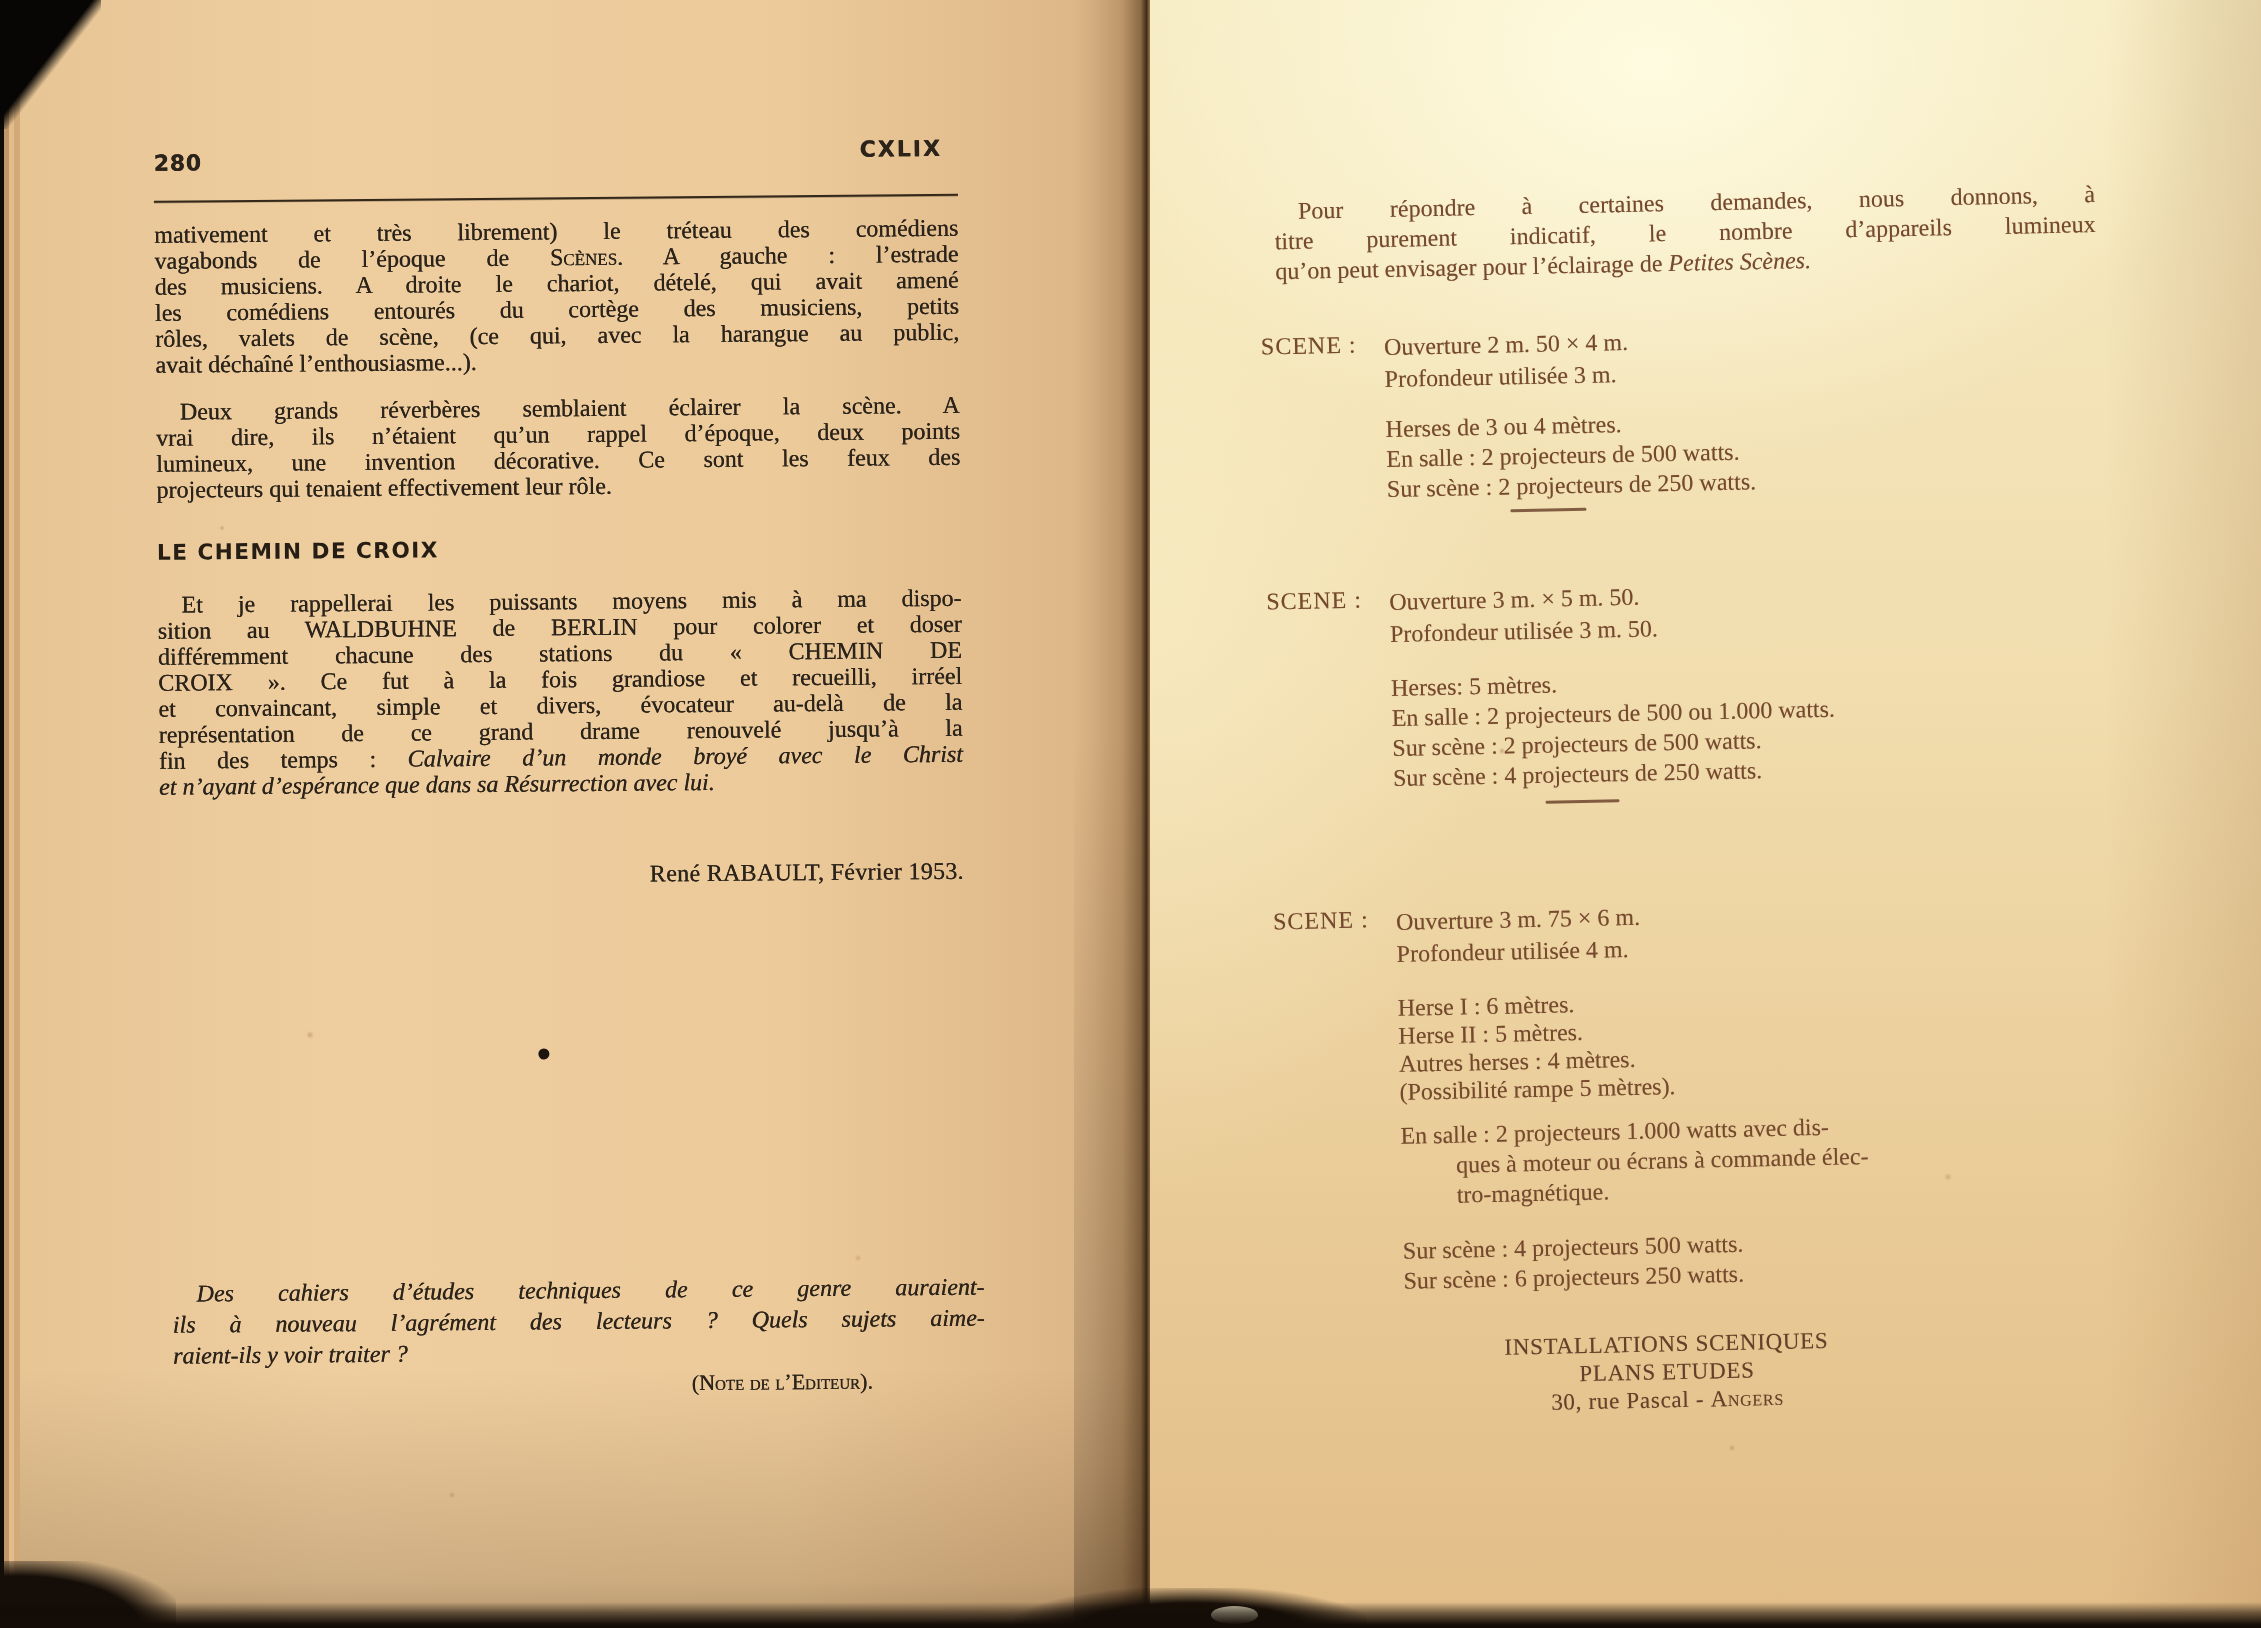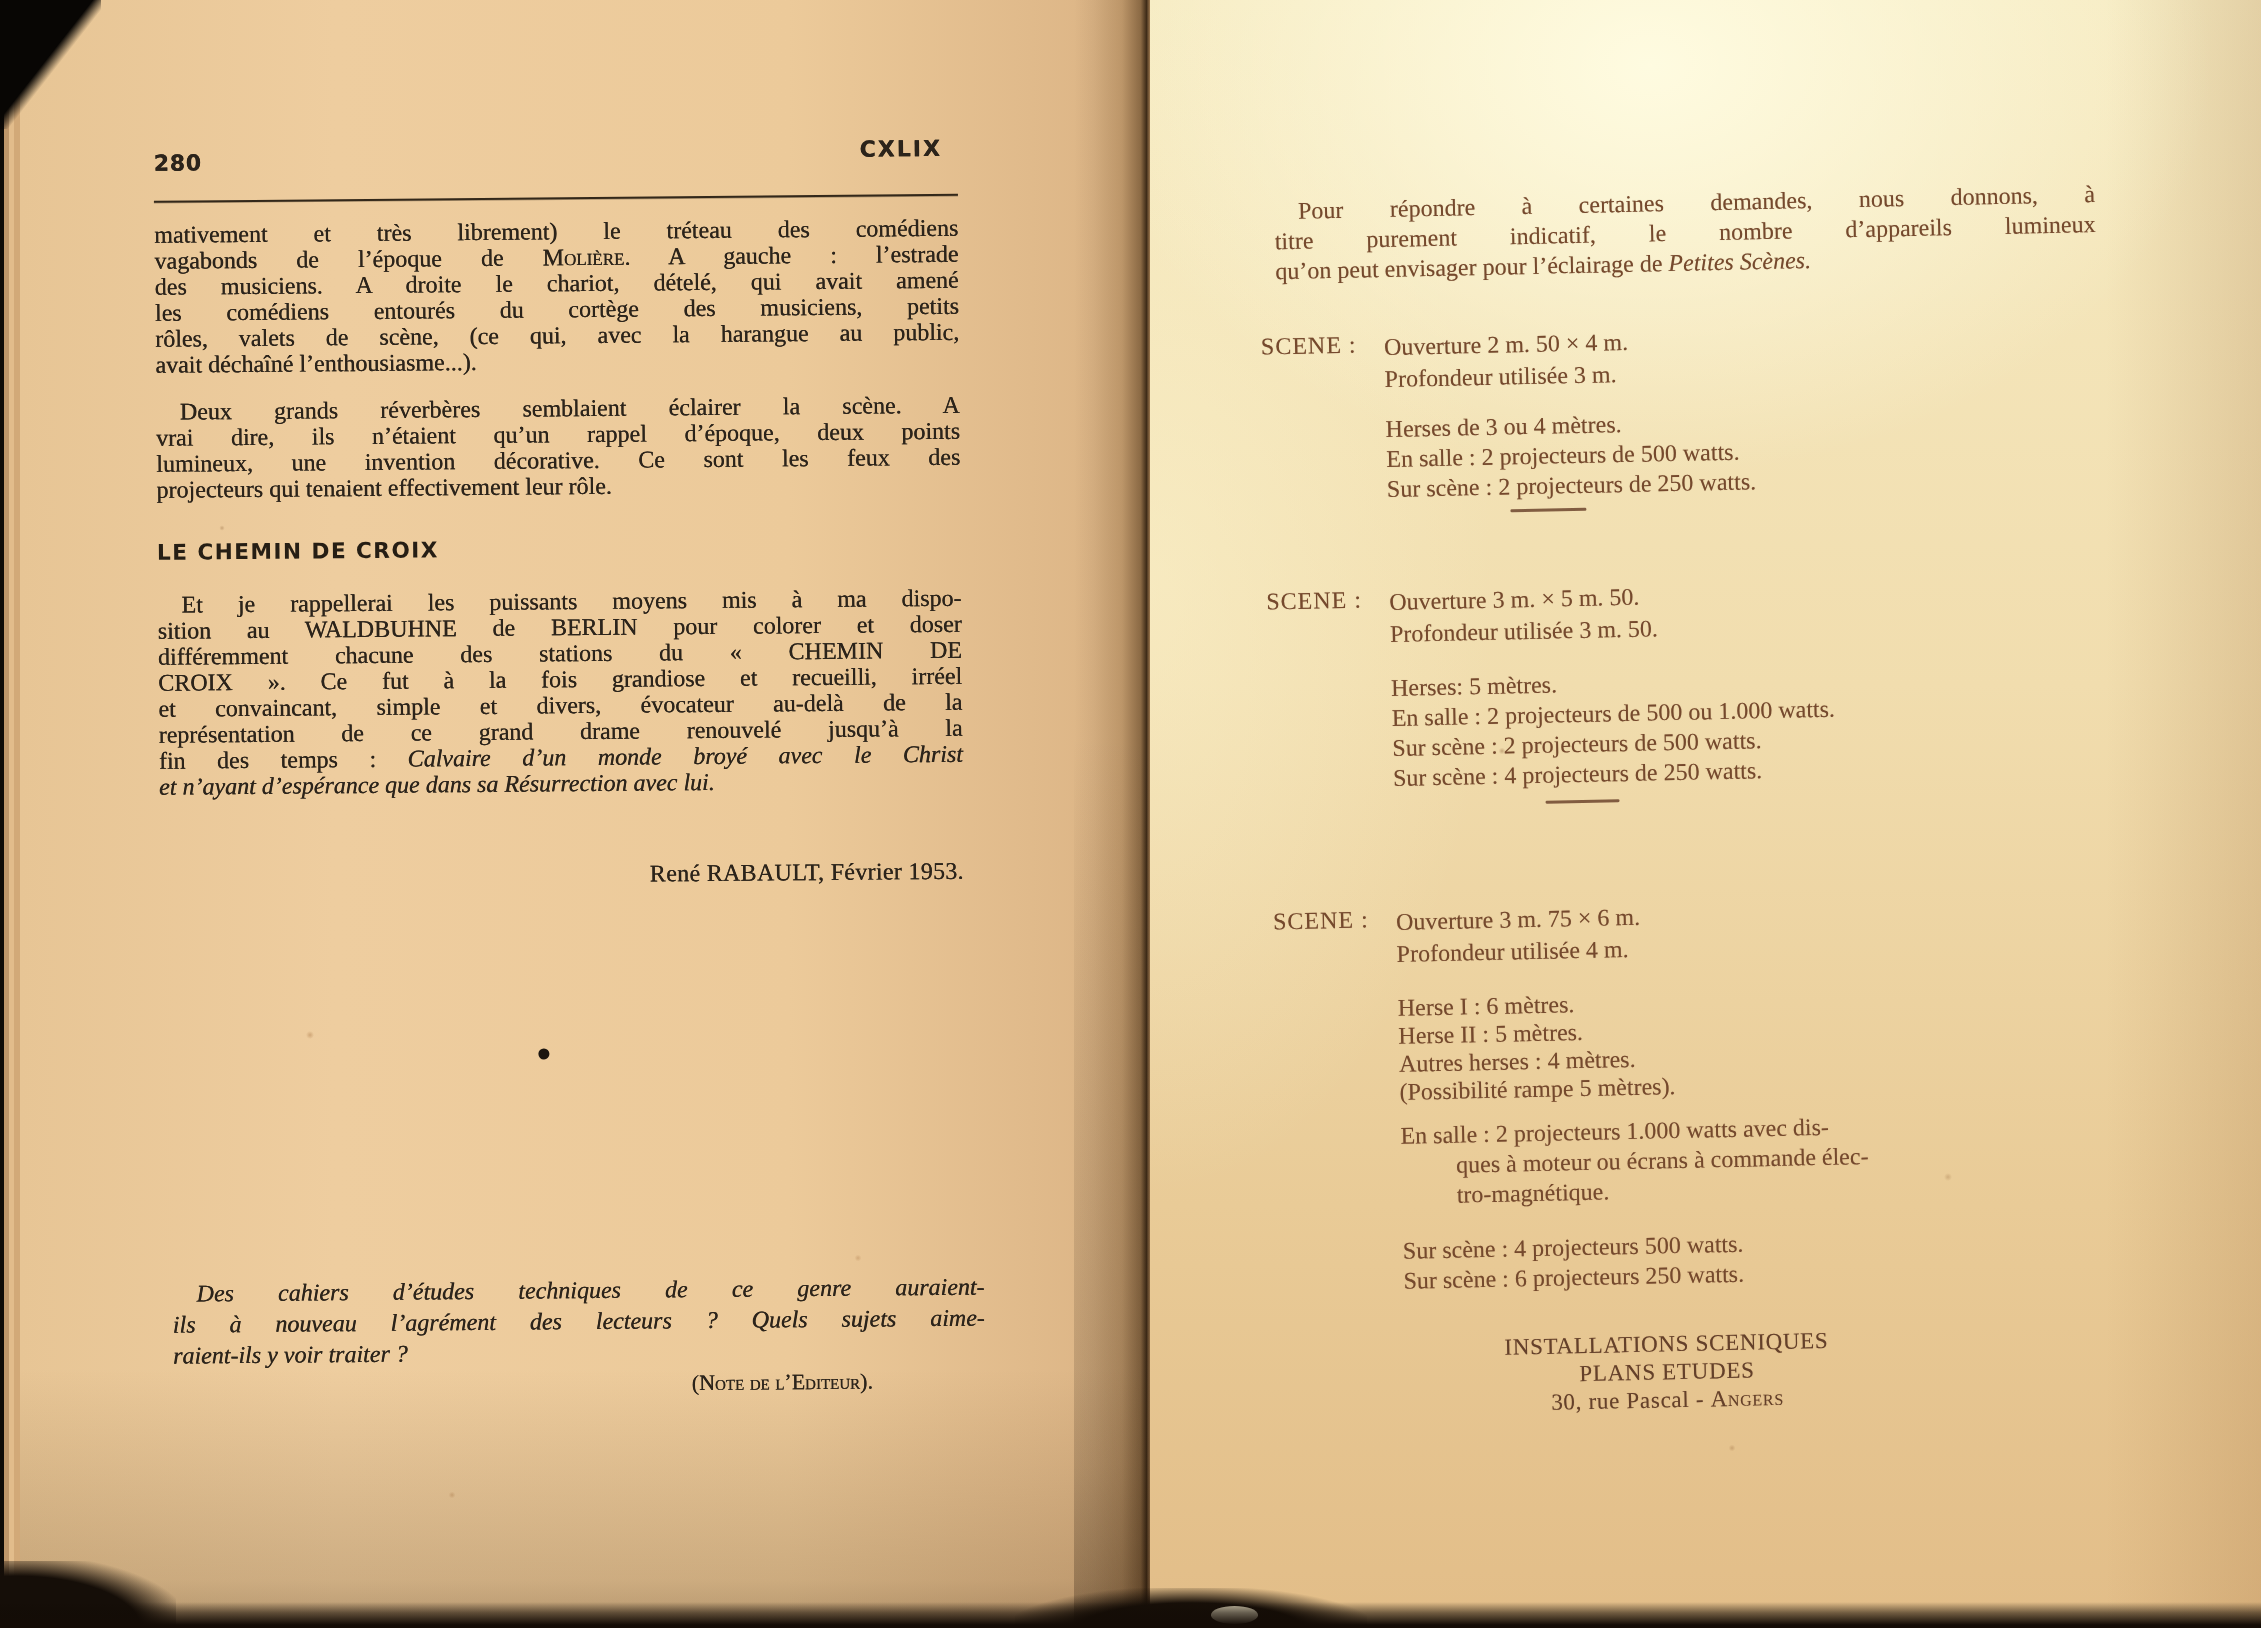--- a/index.html
+++ b/index.html
@@ -121,21 +121,21 @@
 <div id="stage">
 
   <div class="left-page">
     <div class="lp-content">
       <div class="page-num txt">280</div>
       <div class="folio txt">CXLIX</div>
       <div class="header-rule"></div>
 
       <div id="para1" class="para justify txt">
           <div class="line"><span>mativement et très librement) le tréteau des comédiens</span></div>
-          <div class="line"><span>vagabonds de l’époque de </span><span class="sc">Molière</span><span>. A gauche : l’estrade</span></div>
+          <div class="line"><span>vagabonds de l’époque de </span><span class="sc">Scènes</span><span>. A gauche : l’estrade</span></div>
           <div class="line"><span>des musiciens. A droite le chariot, dételé, qui avait amené</span></div>
           <div class="line"><span>les comédiens entourés du cortège des musiciens, petits</span></div>
           <div class="line"><span>rôles, valets de scène, (ce qui, avec la harangue au public,</span></div>
           <div class="line last"><span>avait déchaîné l’enthousiasme...).</span></div>
         </div>
 
       <div id="para2" class="para justify txt">
           <div class="line ind"><span>Deux grands réverbères semblaient éclairer la scène. A</span></div>
           <div class="line"><span>vrai dire, ils n’étaient qu’un rappel d’époque, deux points</span></div>
           <div class="line"><span>lumineux, une invention décorative. Ce sont les feux des</span></div>

